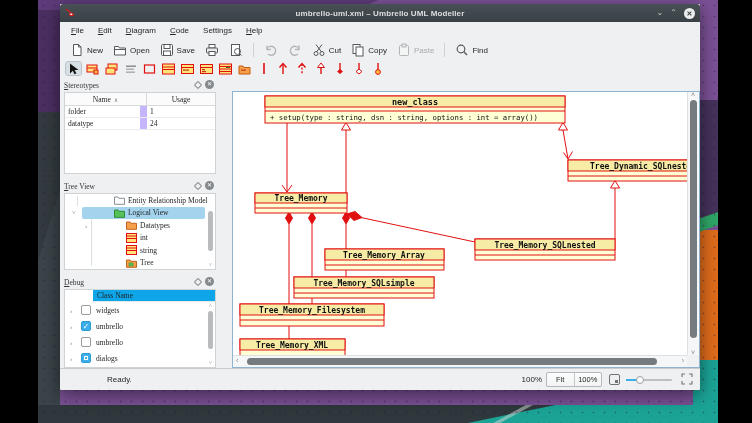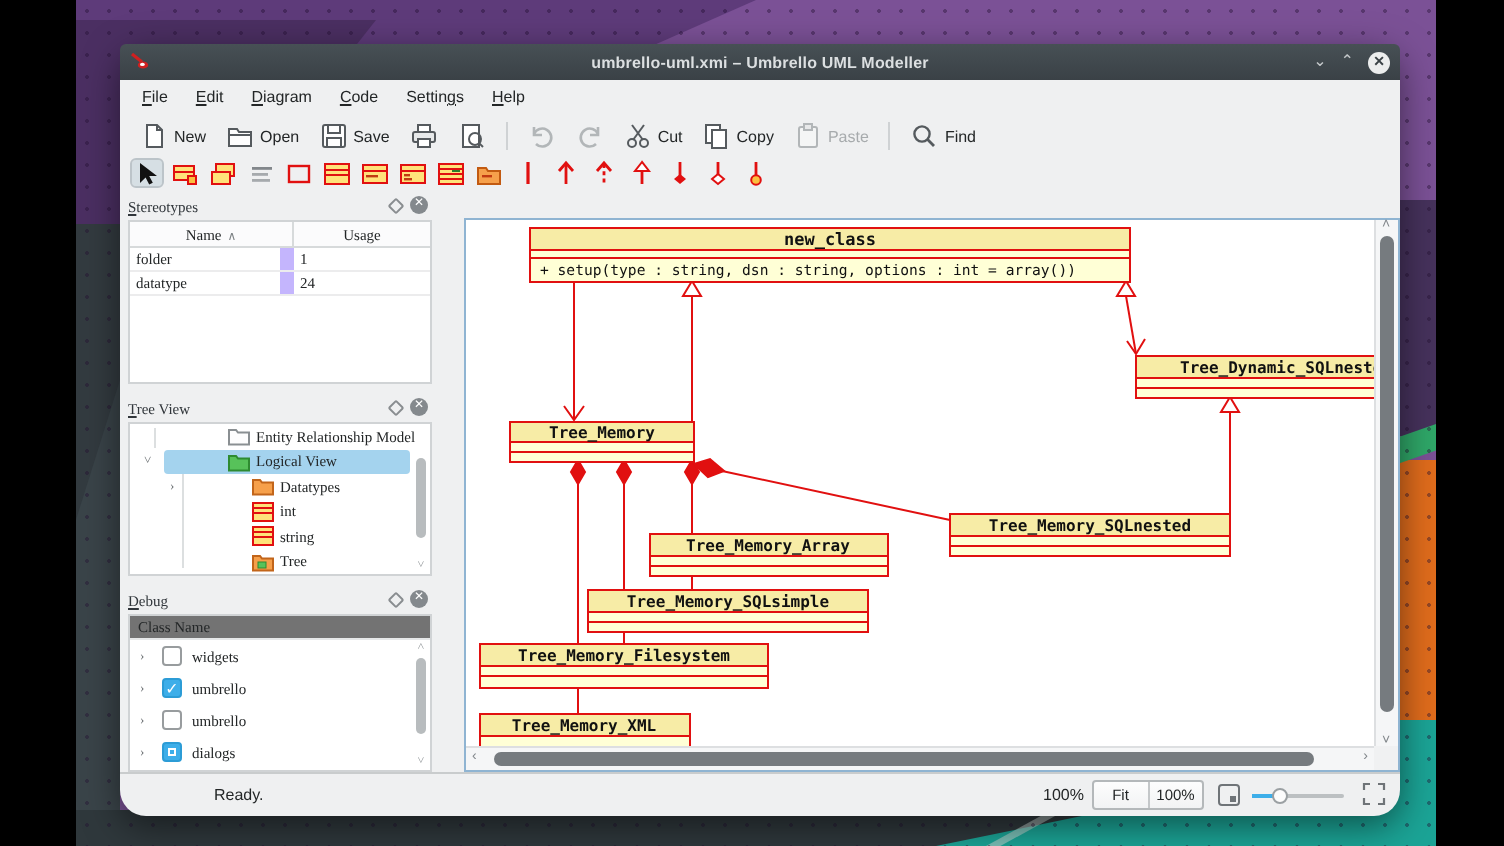--- a/index.html
+++ b/index.html
@@ -25,22 +25,22 @@
             clip-path:polygon(0 40%,100% 0,100% 60%,0 100%); }
   .rcol-orange { left:655px; top:230px; width:25px; height:132px; background:#e06c1c; }
   .rcol-teal   { left:655px; top:360px; width:25px; height:63px; background:#1ba496; }
   .bottomband  { left:0; top:405px; width:680px; height:18px; background:#2f383c; }
   .bottom-teal { left:430px; top:405px; width:250px; height:18px; background:#1ba496;
             clip-path:polygon(0 100%,35% 0,100% 0,100% 100%); }
   .bottom-slash{ left:455px; top:405px; width:40px; height:18px; background:#c9d6d2; opacity:.55;
             clip-path:polygon(0 100%,18% 100%,100% 0,82% 0); }
 
   
-  .window { position:absolute; left:60px; top:22px; width:640px; height:386px;
-            background:#eff0f1; border-radius:13px; box-shadow:0 5px 18px rgba(0,0,0,.5);
+  .window { position:absolute; left:60px; top:4px; width:640px; height:386px;
+            background:#eff0f1; border-radius:1px; box-shadow:0 5px 18px rgba(0,0,0,.5);
             font-size:8px; color:#232627; }
   .titlebar { position:absolute; left:0; top:0; width:100%; height:18px;
             background:linear-gradient(#475055,#3a4146); border-radius:3px 3px 0 0;
             display:flex; align-items:center; }
   .title-text { position:absolute; left:0; right:0; text-align:center; color:#dcdfe1;
             font-size:8px; font-weight:bold; letter-spacing:.1px; }
   .app-icon { position:absolute; left:5px; top:4px; width:10px; height:10px; }
   .tb-controls { position:absolute; right:5px; top:0; height:18px; display:flex; align-items:center; gap:7px; }
   .chev { color:#c3c7c9; font-size:8px; line-height:8px; }
   .close-btn { width:11px; height:11px; border-radius:50%; background:#eceded; color:#3a4145;
@@ -87,22 +87,22 @@
 
   
   .tv-row { position:relative; height:12.5px; display:flex; align-items:center; font-size:7.5px;padding-left:28px; }
   .tv-sel { position:absolute; left:17px; right:10px; top:0; bottom:0; background:#a4d3ee; border-radius:2px; }
   .expander { position:absolute; font-size:6.5px; color:#696e71; }
   .tv-label { position:relative; margin-left:3px; white-space:nowrap; }
   .tv-icon { position:relative; width:11px; height:10px; flex:none; }
   .guide { position:absolute; width:1px; background:#dcdfe0; }
 
   
-  .dbg-head { height:12px; font-size:7.5px; line-height:12px; padding-left:4px; background:#737373;
-              border-bottom:1px solid #e6e8e9; color:#232627; }
+  .dbg-head { height:12px; font-size:7.5px; line-height:12px; padding-left:4px; background:#0ea5e9;
+              border-bottom:1px solid #e6e8e9; color:#232627;margin-left:28px; }
   .dbg-row { position:relative; height:16px; display:flex; align-items:center; font-size:7.5px; }
   .dbg-exp { position:absolute; left:5px; font-size:6.5px; color:#696e71; }
   .cbox { position:absolute; left:16px; width:10px; height:10px; border:1px solid #989c9e;
           border-radius:2px; background:#fff; }
   .cbox.checked { background:#3daee9; border-color:#2c9cd6; color:#fff; font-size:8px;
           line-height:9px; text-align:center; }
   .cbox.partial { background:#3daee9; border-color:#2c9cd6; }
   .cbox.partial::after { content:""; position:absolute; left:2px; top:2px; right:2px; bottom:2px;
           border:1px solid #fff; }
   .dbg-label { margin-left:31px; }

